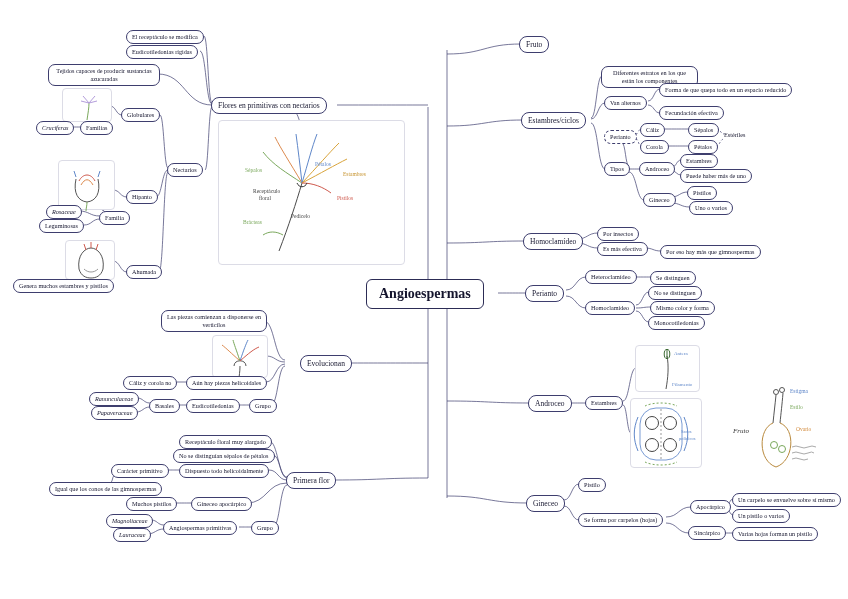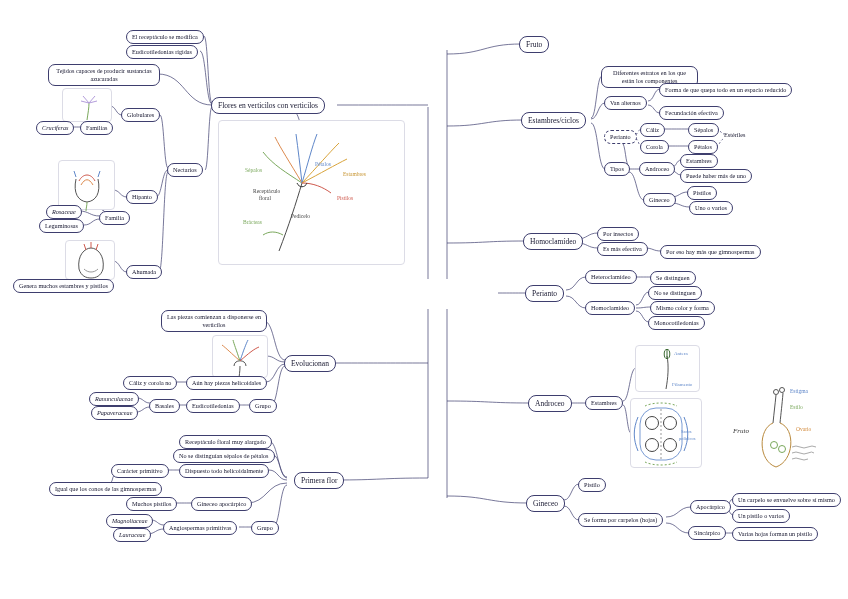--- a/index.html
+++ b/index.html
@@ -112,47 +112,48 @@
       <path d="M727,504 C730,504 730,499 733,499"></path>
       <path d="M727,510 C730,510 730,515 733,515"></path>
       <path d="M724,533 C728.5,533 728.5,533 733,533"></path>
       <path d="M750,431 C755,431 755,438 760,438"></path>
       <path d="M636,134 C638.5,134 638.5,129 641,129" stroke-dasharray="2 2"></path>
       <path d="M636,139 C638.5,139 638.5,146 641,146" stroke-dasharray="2 2"></path>
       <path d="M717,129 C720.5,129 720.5,134 724,134" stroke-dasharray="2 2"></path>
       <path d="M716,146 C720,146 720,139 724,139" stroke-dasharray="2 2"></path>
     </svg>
 
-
-  <div class="n m" style="left:211px;top:97px">Flores en verticilos con verticilos</div>
+  <div class="n c" style="left:366px;top:279px">Angioespermas</div>
+
+  <div class="n m" style="left:211px;top:97px">Flores en primitivas con nectarios</div>
   <div class="n" style="left:126px;top:30px">El receptáculo se modifica</div>
   <div class="n" style="left:126px;top:45px">Eudicotiledonias rígidas</div>
   <div class="n w" style="left:48px;top:64px;width:112px">Tejidos capaces de producir sustancias azucaradas</div>
   <div class="n" style="left:167px;top:163px">Nectarios</div>
   <div class="n" style="left:121px;top:108px">Globulares</div>
   <div class="n i" style="left:36px;top:121px">Crucíferas</div>
   <div class="n" style="left:80px;top:121px">Familias</div>
   <div class="n" style="left:126px;top:190px">Hipanto</div>
   <div class="n i" style="left:46px;top:205px">Rosaceae</div>
   <div class="n" style="left:39px;top:219px">Leguminosas</div>
   <div class="n" style="left:99px;top:211px">Familia</div>
   <div class="n" style="left:126px;top:265px">Ahumada</div>
   <div class="n" style="left:13px;top:279px">Genera muchos estambres y pistilos</div>
 
-  <div class="n m" style="left:284px;top:355px">Evolucionan</div>
+  <div class="n m" style="left:300px;top:355px">Evolucionan</div>
   <div class="n w" style="left:161px;top:310px;width:106px">Las piezas comienzan a disponerse en verticilos</div>
   <div class="n" style="left:123px;top:376px">Cáliz y corola no</div>
   <div class="n" style="left:186px;top:376px">Aún hay piezas helicoidales</div>
   <div class="n i" style="left:89px;top:392px">Ranunculaceae</div>
   <div class="n i" style="left:91px;top:406px">Papaveraceae</div>
   <div class="n" style="left:149px;top:399px">Basales</div>
   <div class="n" style="left:186px;top:399px">Eudicotiledonias</div>
   <div class="n" style="left:249px;top:399px">Grupo</div>
 
-  <div class="n m" style="left:294px;top:472px">Primera flor</div>
+  <div class="n m" style="left:286px;top:472px">Primera flor</div>
   <div class="n" style="left:179px;top:435px">Receptáculo floral muy alargado</div>
   <div class="n" style="left:173px;top:449px">No se distinguían sépalos de pétalos</div>
   <div class="n" style="left:111px;top:464px">Carácter primitivo</div>
   <div class="n" style="left:179px;top:464px">Dispuesto todo helicoidalmente</div>
   <div class="n" style="left:49px;top:482px">Igual que los conos de las gimnospermas</div>
   <div class="n" style="left:126px;top:497px">Muchos pistilos</div>
   <div class="n" style="left:191px;top:497px">Gineceo apocárpico</div>
   <div class="n i" style="left:106px;top:514px">Magnoliaceae</div>
   <div class="n i" style="left:113px;top:528px">Lauraceae</div>
   <div class="n" style="left:163px;top:521px">Angiospermas primitivas</div>

